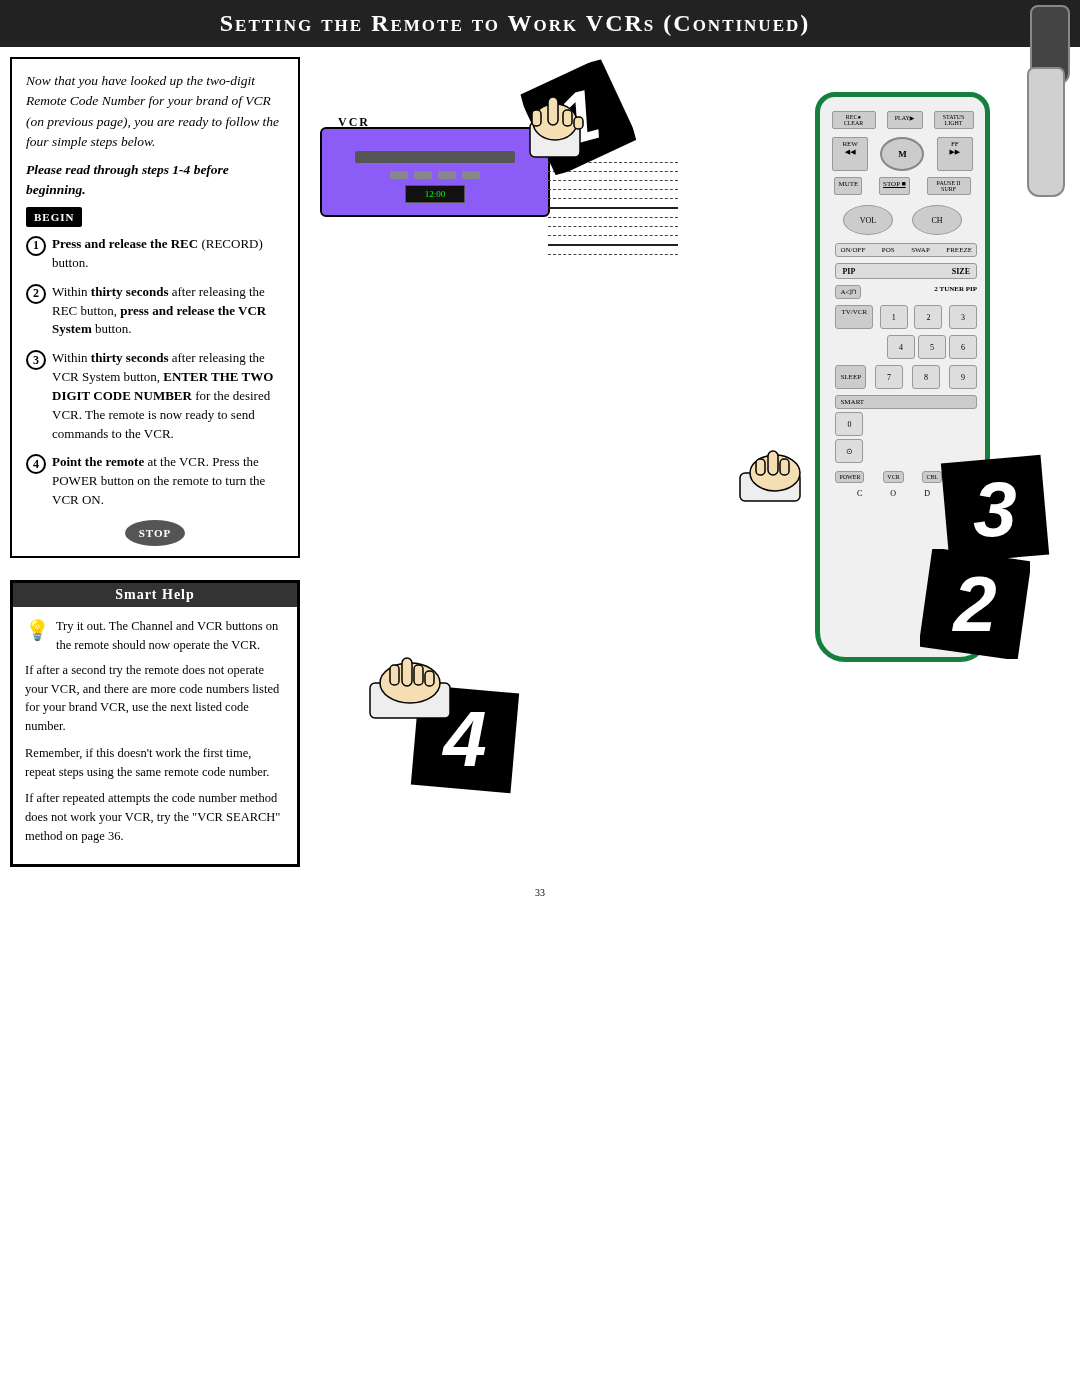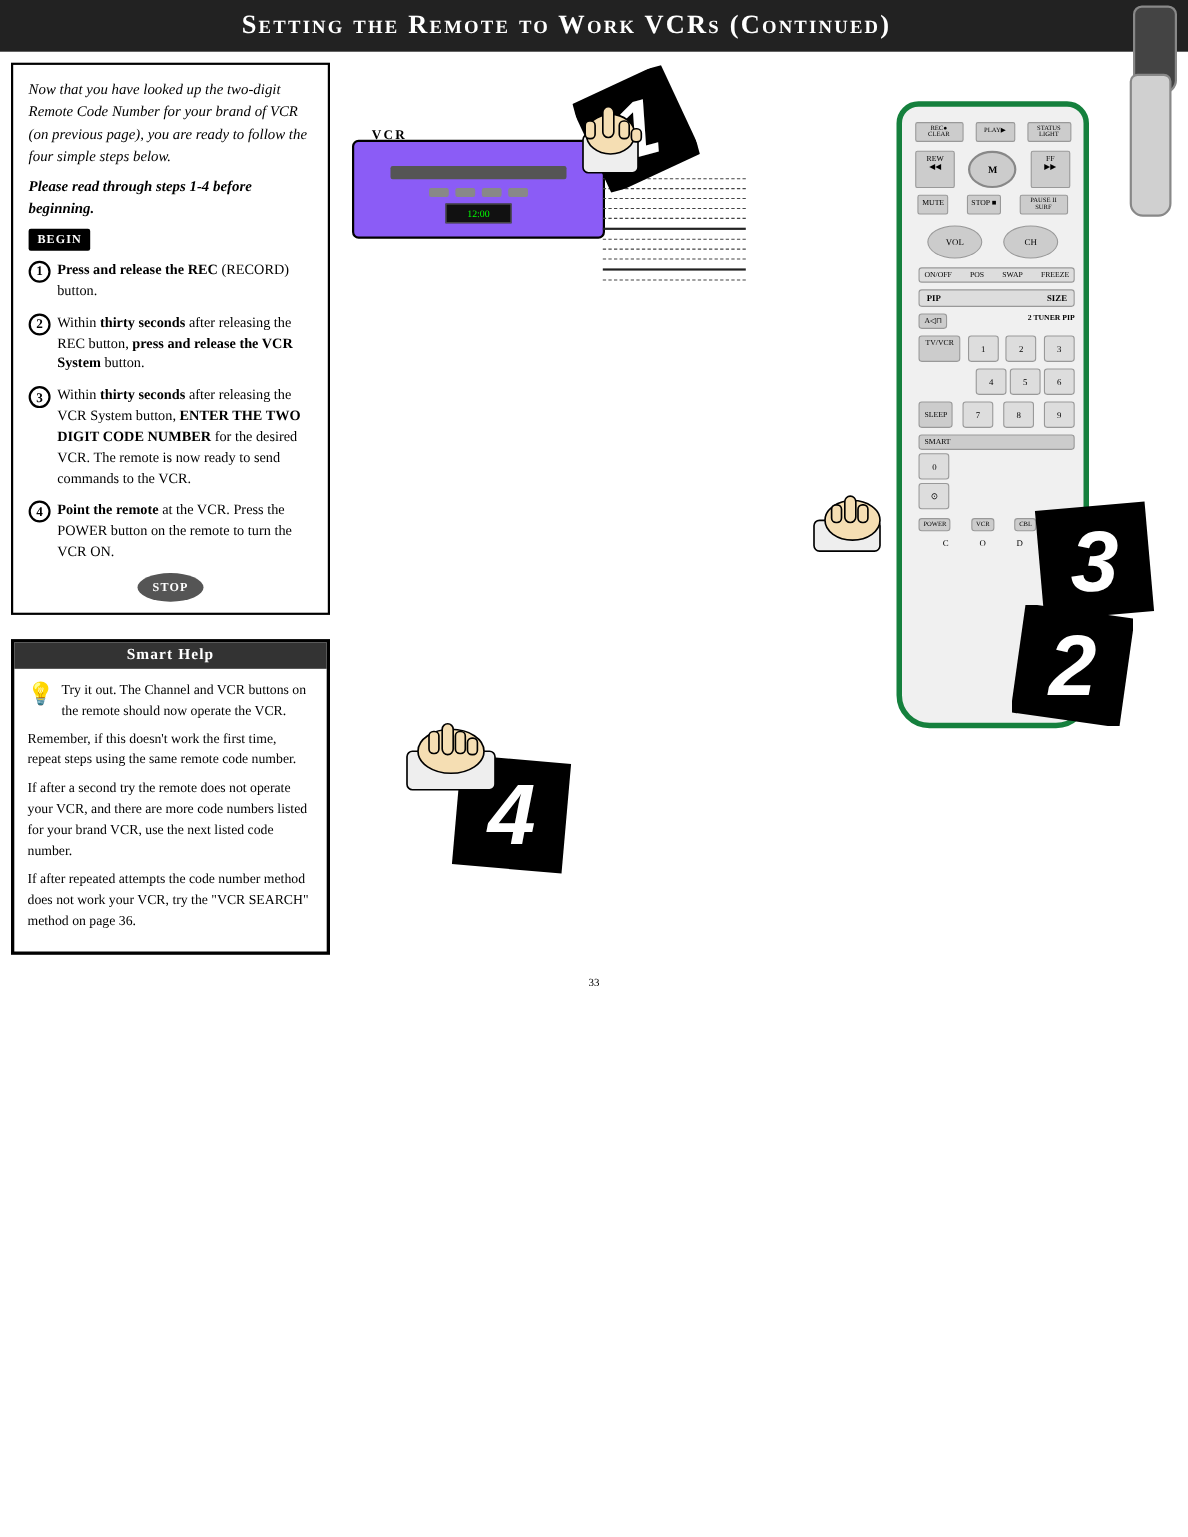--- a/index.html
+++ b/index.html
@@ -379,22 +379,22 @@
       </div>
     </div>
 
     <div class="smart-help-box">
       <div class="smart-help-title">Smart Help</div>
       <div class="smart-help-content">
         <div class="tip-row">
           <span class="light-bulb-icon">💡</span>
           <span>Try it out. The Channel and VCR buttons on the remote should now operate the VCR.</span>
         </div>
+        <p>If after a second try the remote does not operate your VCR, and there are more code numbers listed for your brand VCR, use the next listed code number.</p>
         <p>Remember, if this doesn't work the first time, repeat steps using the same remote code number.</p>
-        <p>If after a second try the remote does not operate your VCR, and there are more code numbers listed for your brand VCR, use the next listed code number.</p>
         <p>If after repeated attempts the code number method does not work your VCR, try the "VCR SEARCH" method on page 36.</p>
       </div>
     </div>
 
   </div>
 
   <div class="right-panel">
 
     <div class="float-num num-1" style="top:10px; left:220px; font-size:80px; transform: rotate(-15deg);">
       <svg width="100" height="100" viewBox="0 0 100 100">
@@ -463,21 +463,21 @@
       </div>
 
       <div class="remote-row" style="margin-top:4px;">
         <div class="remote-btn-sm" style="width:36px; font-size:7px;">REW<br>◀◀</div>
         <div style="width:44px;height:34px;background:#ccc;border-radius:50%;border:2px solid #888;display:flex;align-items:center;justify-content:center;font-size:9px;font-weight:bold;">M</div>
         <div class="remote-btn-sm" style="width:36px; font-size:7px;">FF<br>▶▶</div>
       </div>
 
       <div class="remote-row" style="margin-top:2px;">
         <div class="remote-btn-sm" style="font-size:7px;">MUTE</div>
-        <div class="remote-btn-sm" style="font-size:7px;">STOP ■</div>
+        <div class="remote-btn-sm" style="font-size:7px;text-decoration:underline;">STOP ■</div>
         <div class="remote-btn-sm" style="font-size:6px; width:44px;">PAUSE II<br>SURF</div>
       </div>
 
       <div class="remote-row" style="margin-top:6px; justify-content:space-evenly;">
         <div class="remote-oval-btn" style="width:50px; height:30px; font-size:8px;">VOL</div>
         <div class="remote-oval-btn" style="width:50px; height:30px; font-size:8px;">CH</div>
       </div>
 
       <div class="remote-pip-bar" style="margin-top:4px; font-size:7px; gap:2px; width:95%; justify-content:space-between;">
         <span>ON/OFF</span>

